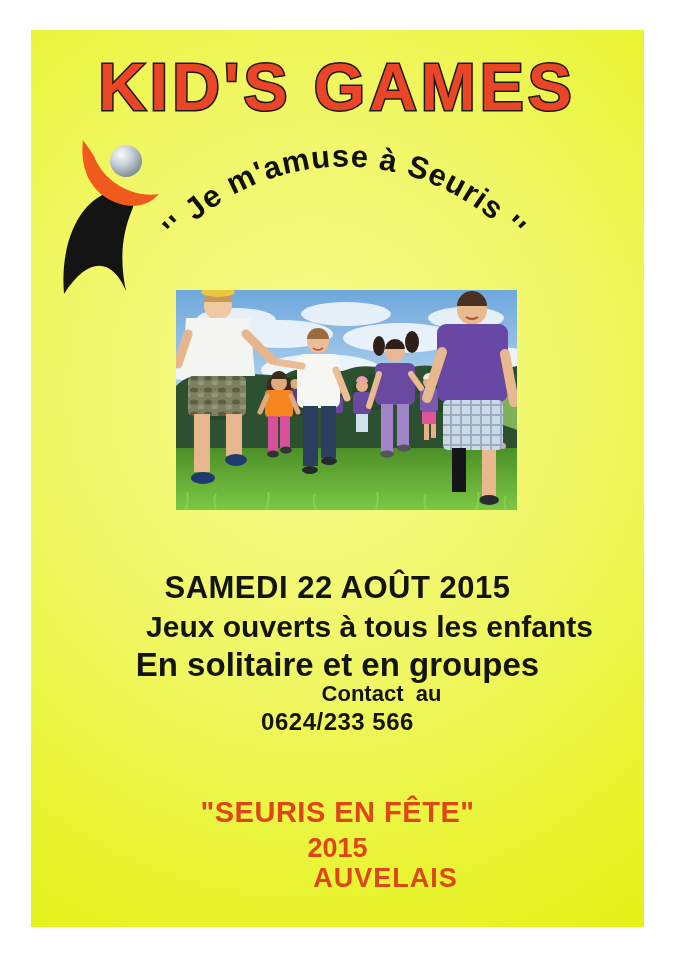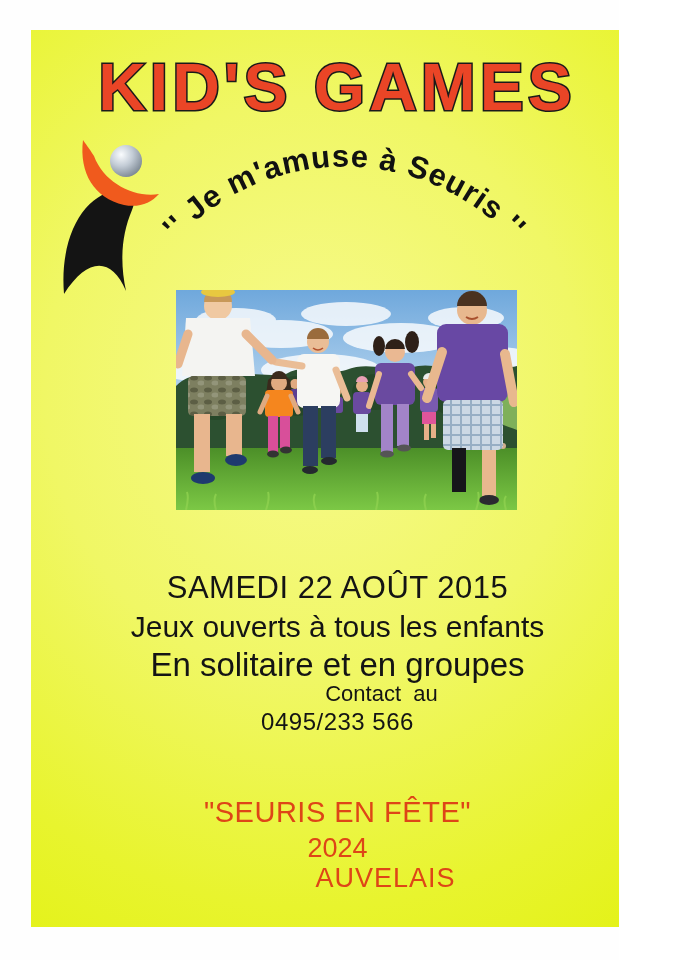--- a/index.html
+++ b/index.html
@@ -1,26 +1,26 @@
 <!DOCTYPE html>
 <html><head>
 <meta charset="utf-8">
 <style>
   html,body{margin:0;padding:0;background:#ffffff;}
-  .page{position:relative;width:619px;height:960px;background:#fefefe;overflow:hidden;
+  .page{position:relative;width:678px;height:960px;background:#fefefe;overflow:hidden;
         font-family:"Liberation Sans", sans-serif;}
   .poster{position:absolute;left:31px;top:30px;width:613px;height:897px;
         background:radial-gradient(115% 85% at 46% 40%, #f7fa8e 0%, #f0f765 38%, #e8f42e 68%, #dff002 100%);}
   .title-svg{position:absolute;left:0;top:10px;width:613px;height:92px;}
   .logo-svg{position:absolute;left:26px;top:106px;width:114px;height:166px;}
   .arc-svg{position:absolute;left:105px;top:94px;width:438px;height:260px;}
   .photo-svg{position:absolute;left:145px;top:260px;width:341px;height:220px;}
-  .line{position:absolute;left:0;width:100%;text-align:center;font-weight:normal;color:#141414;}
+  .line{position:absolute;left:0;width:100%;text-align:center;font-weight:bold;color:#141414;}
   .l-date{top:540px;font-size:31px;letter-spacing:0.5px;}
-  .l-jeux{top:580px;font-size:30px;}
+  .l-jeux{top:580px;font-size:30px;margin-left:32px;}
   .l-solo{top:616px;font-size:33px;}
   .l-contact{top:651px;font-size:22px;white-space:pre;padding-left:44px;}
   .l-phone{top:678px;font-size:24px;letter-spacing:0.5px;}
   .red{color:#de4517;}
   .l-event{top:766px;font-size:29px;letter-spacing:0.5px;}
   .l-year{top:803px;font-size:27px;}
   .l-city{top:833px;font-size:27px;letter-spacing:1px;margin-left:48px;}
 </style>
 </head>
 <body>
@@ -206,19 +206,19 @@
           <path d="M250,220 q-3,-10 0,-16"></path>
         <path d="M300,220 q4,-12 2,-18"></path>
           <path d="M330,220 q-3,-10 0,-14"></path>
       </g>
     </svg>
 
     <div class="line l-date">SAMEDI 22 AOÛT 2015</div>
     <div class="line l-jeux">Jeux ouverts à tous les enfants</div>
     <div class="line l-solo">En solitaire et en groupes</div>
     <div class="line l-contact">Contact  au</div>
-    <div class="line l-phone">0495/233 566</div>
+    <div class="line l-phone">0624/233 566</div>
 
     <div class="line red l-event">"SEURIS EN FÊTE"</div>
-    <div class="line red l-year">2024</div>
+    <div class="line red l-year">2015</div>
     <div class="line red l-city">AUVELAIS</div>
   </div>
 </div>
 
 </body></html>

